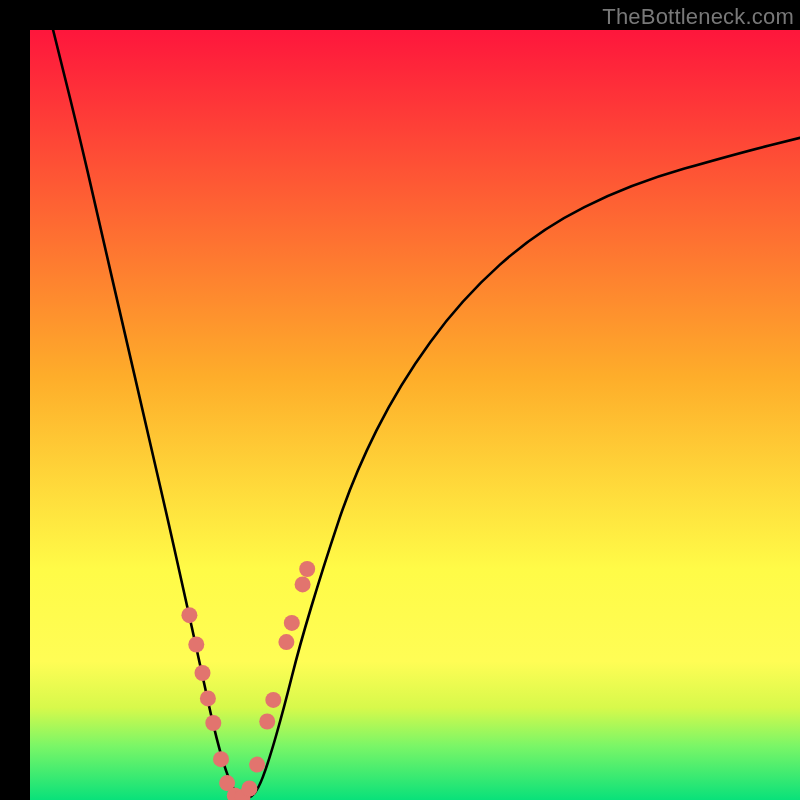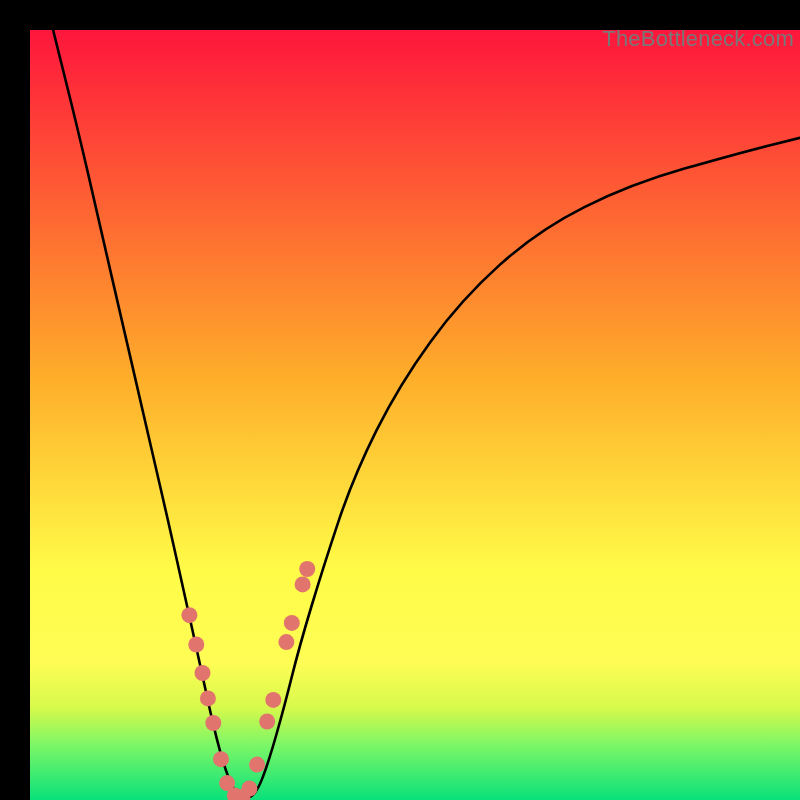--- a/index.html
+++ b/index.html
@@ -37,21 +37,20 @@
   }
   .watermark {
     position: absolute;
     top: 4px;
     right: 6px;
     color: #787878;
     font-size: 22px;
     font-weight: 500;
     letter-spacing: 0.2px;
     user-select: none;
-    margin-top: 22px;
   }
 </style>
 </head>
 <body>
 
 <div class="frame">
 
   <div class="plot-area">
 
     <svg class="gradient" viewBox="0 0 770 770" preserveAspectRatio="none">

